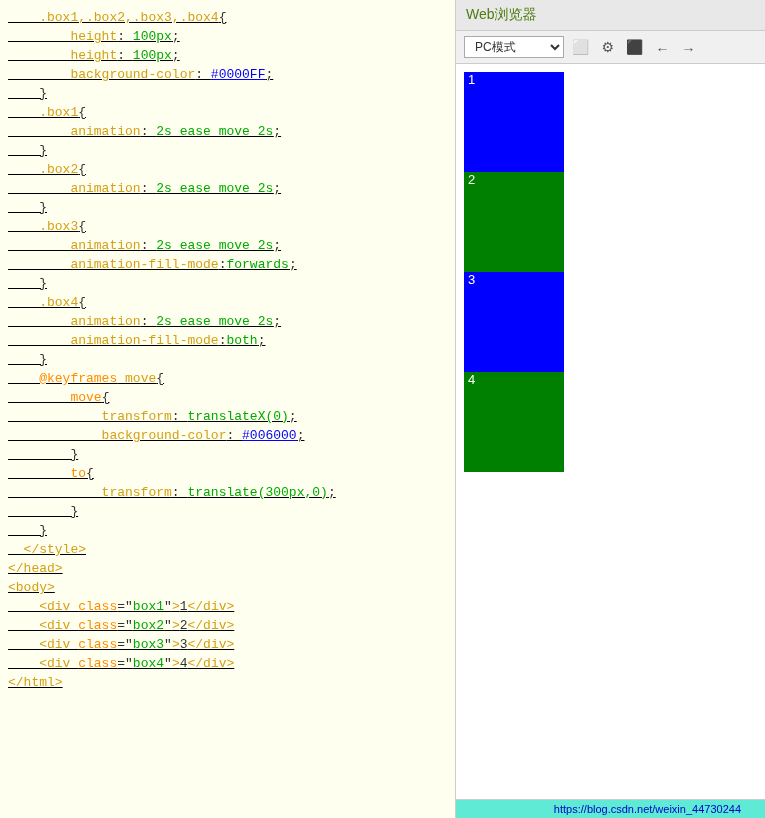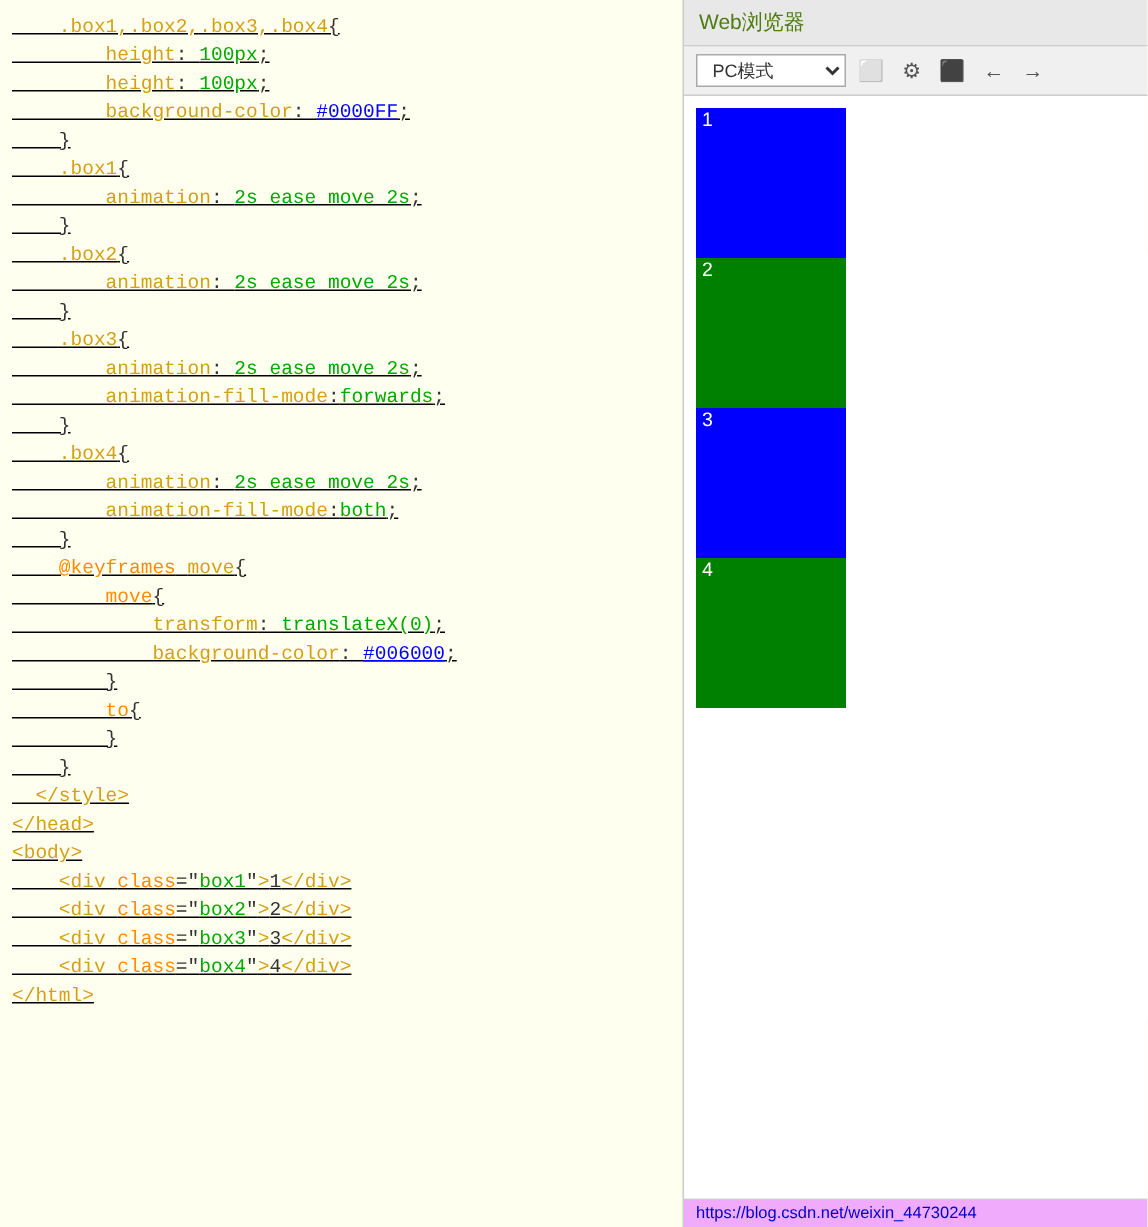--- a/index.html
+++ b/index.html
@@ -123,26 +123,27 @@
       font-size: 13px;
       padding: 2px 4px;
       font-family: Arial, sans-serif;
     }
 
     .boxes-container {
       padding: 8px;
     }
 
     .browser-statusbar {
-      background: #f0abfc;
+      background: #5eead4;
       border-top: 1px solid #ccc;
-      padding: 3px 8px;
+      padding: 3px 24px;
       font-size: 11px;
       color: #0000cc;
       font-family: Arial, sans-serif;
+      text-align: right;
     }
   </style>
 </head>
 <body>
 
 <div class="code-panel">
 
   <div class="line">
     <span class="code-content"><span class="c-selector">    .box1,.box2,.box3,.box4</span><span class="c-punc">{</span></span>
   </div>
@@ -237,20 +238,23 @@
   </div>
 
   <div class="line">
     <span class="code-content"><span class="c-punc">        }</span></span>
   </div>
 
   <div class="line">
     <span class="code-content"><span class="c-keyword">        to</span><span class="c-punc">{</span></span>
   </div>
 
+  <div class="line">
+    <span class="code-content"><span class="c-property">            transform</span><span class="c-punc">: </span><span class="c-value">translate(300px,0)</span><span class="c-punc">;</span></span>
+  </div>
 
   <div class="line">
     <span class="code-content"><span class="c-punc">        }</span></span>
   </div>
 
   <div class="line">
     <span class="code-content"><span class="c-punc">    }</span></span>
   </div>
 
   <div class="line">

